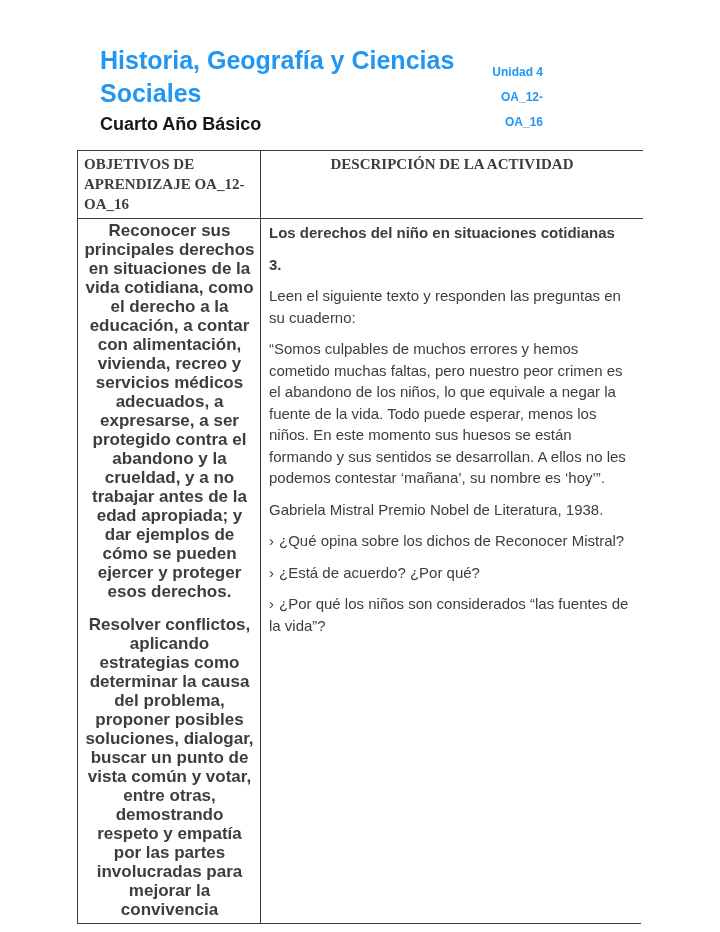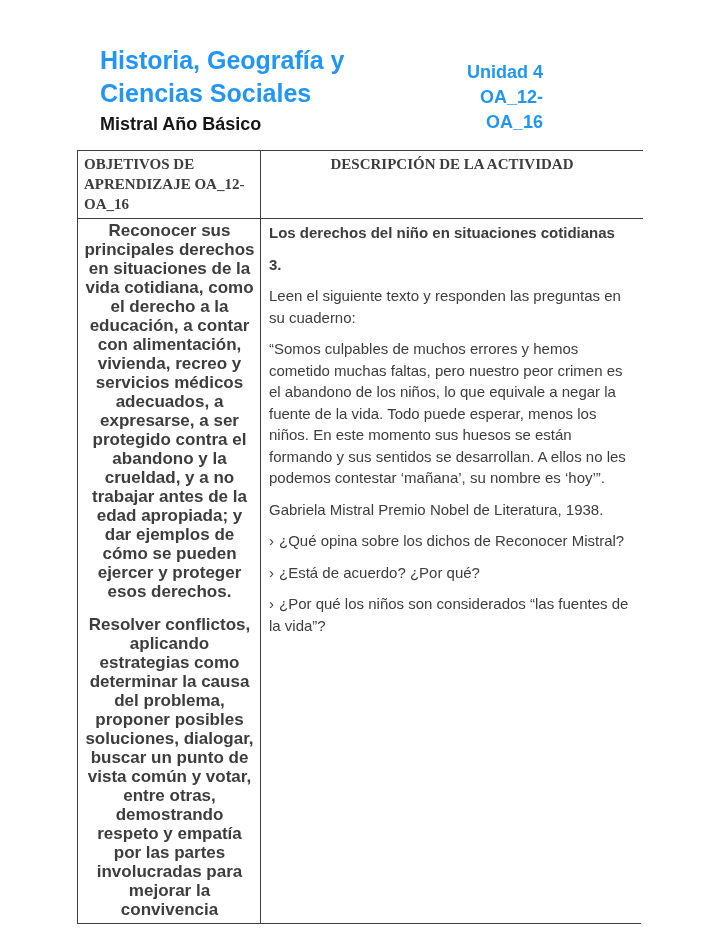--- a/index.html
+++ b/index.html
@@ -35,21 +35,21 @@
     color: #161616;
     font-size: 18px;
     font-weight: bold;
     line-height: 24px;
     margin-top: 2px;
   }
   .right-block {
     text-align: right;
     color: #2196f3;
     font-weight: bold;
-    font-size: 18px;
+    font-size: 12px;
     line-height: 25px;
     padding-bottom: 1px;
   }
 
   
   .section-title {
     text-align: center;
     color: #595959;
     font-size: 18px;
     font-weight: bold;
@@ -103,21 +103,21 @@
   .q-marker { margin-right: 5px; }
 </style>
 </head>
 <body>
 
 <div class="page">
 
   <div class="doc-header">
     <div class="left-block">
       <div class="doc-title">Historia, Geografía y Ciencias Sociales</div>
-      <div class="doc-subtitle">Mistral Año Básico</div>
+      <div class="doc-subtitle">Cuarto Año Básico</div>
     </div>
     <div class="right-block">
       <div>Unidad 4</div>
       <div>OA_12-OA_16</div>
     </div>
   </div>
 
 
   <table class="activities">
     <colgroup>

